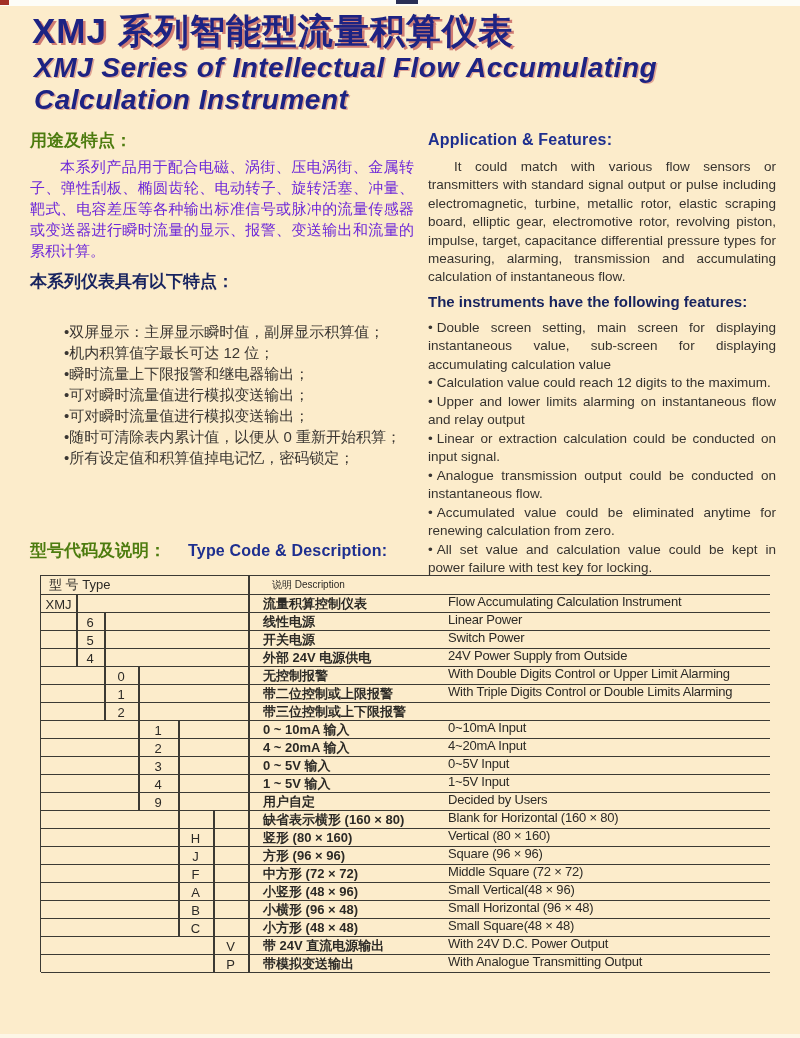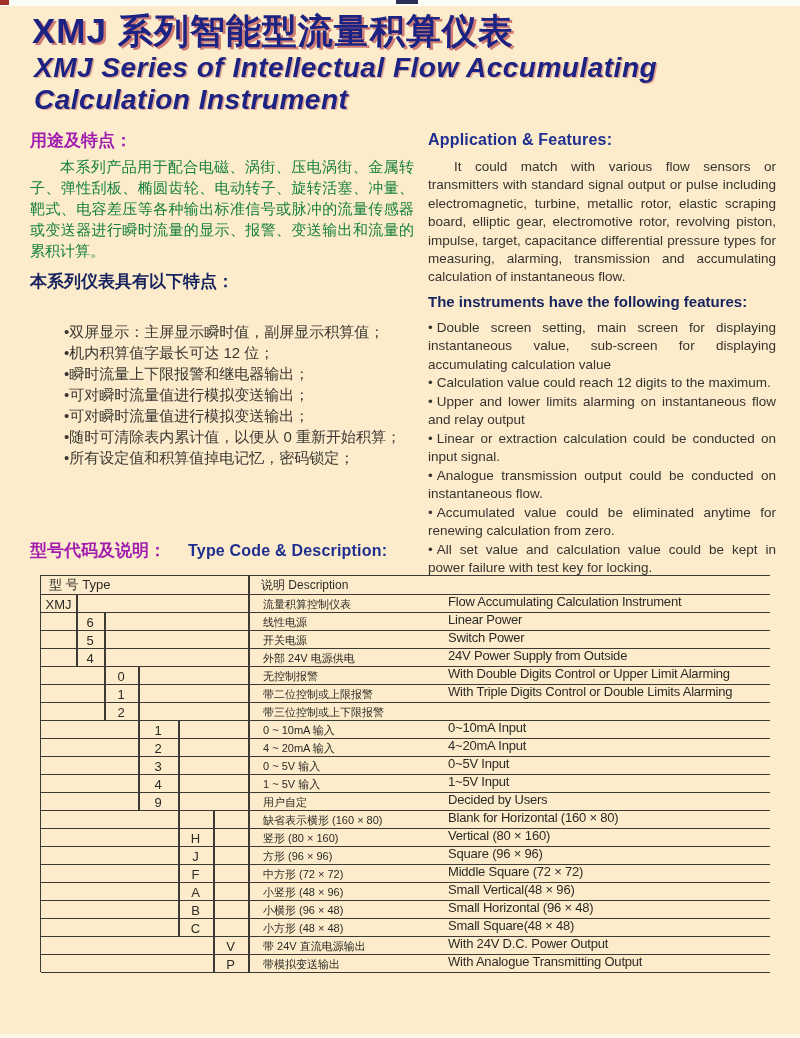--- a/index.html
+++ b/index.html
@@ -26,27 +26,27 @@
     position:absolute;left:34px;top:52px;
     font-size:28px;font-weight:bold;font-style:italic;color:#1d2383;
     line-height:32px;letter-spacing:0.5px;
     text-shadow:1.5px 1px 0 rgba(172,32,44,0.35);
   }
 
   
   .col-left{position:absolute;left:30px;top:130px;width:384px;}
   .col-right{position:absolute;left:428px;top:130px;width:348px;}
 
-  .h-cn{font-size:17px;font-weight:bold;color:#a21caf;line-height:22px;}
+  .h-cn{font-size:17px;font-weight:bold;color:#4d7c0f;line-height:22px;}
   .h-en{font-size:16px;font-weight:bold;color:#1e2f8f;line-height:20px;letter-spacing:0.2px;}
   .h-en2{font-size:15px;font-weight:bold;color:#17235f;line-height:18px;margin-top:6px;}
 
   .intro-cn{
     margin-top:4px;font-size:15px;line-height:21px;text-align:justify;
-    text-indent:30px;color:#15803d;
+    text-indent:30px;color:#6d28d9;
   }
   .h-cn2{margin-top:10px;font-size:17px;font-weight:bold;color:#17235f;line-height:22px;}
   .list-cn{margin-top:28px;padding-left:34px;font-size:15px;line-height:21px;color:#3a3632;}
   .list-cn .li{white-space:nowrap;}
   .bullet{color:#3a3632;}
 
   .intro-en{
     margin-top:8px;font-size:13.5px;line-height:18.4px;text-align:justify;
     text-indent:26px;color:#36332f;
   }
@@ -60,24 +60,24 @@
   
   .type-table{
     position:absolute;left:40px;top:575px;width:730px;height:397px;
     border-top:1.6px solid #3c3a34;border-left:1.6px solid #3c3a34;
     box-sizing:border-box;font-size:13px;color:#2c2a26;
   }
   .t-row{position:relative;height:18px;border-bottom:1.6px solid #3c3a34;box-sizing:border-box;}
   .t-row.header{height:19px;}
   .t-row span{position:absolute;top:50%;transform:translateY(-50%);white-space:nowrap;}
   .code-cell{text-align:center;font-size:13px;}
-  .desc-cn{left:222px;font-size:11px;}
+  .desc-cn{left:222px;font-size:13px;font-weight:bold;}
   .desc-en{left:407px;font-size:13px;letter-spacing:-0.2px;transform:translateY(calc(-50% - 2.5px)) !important;}
   .hdr-type{left:8px;font-size:13px;}
-  .hdr-desc{left:220px;font-size:12px;}
+  .hdr-desc{left:231px;font-size:10px;}
   .vline{position:absolute;width:1.6px;background:#3c3a34;}
 </style>
 </head>
 <body>
 
 <div class="top-strip">
   <div class="mark-red"></div>
   <div class="mark-dark"></div>
 </div>
 

